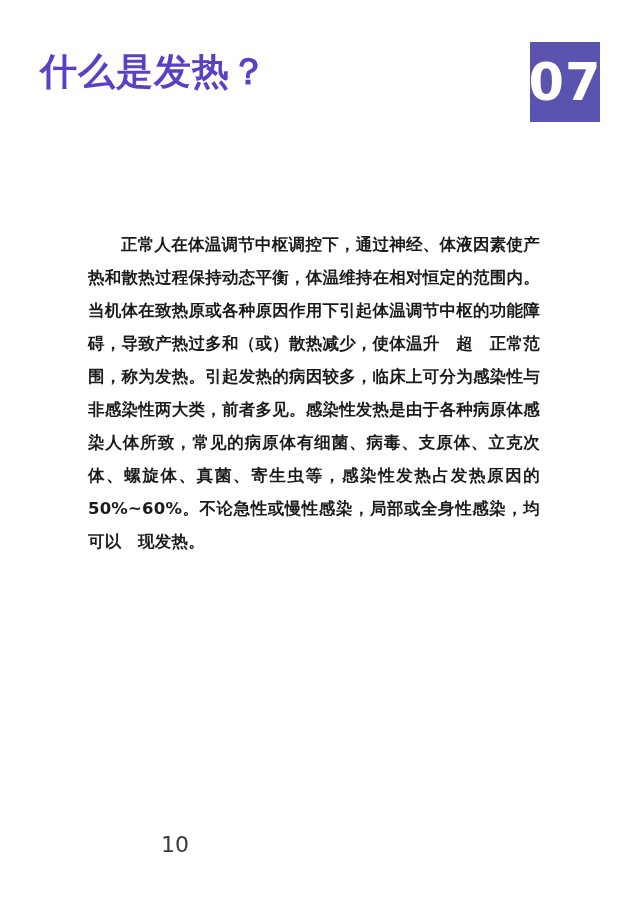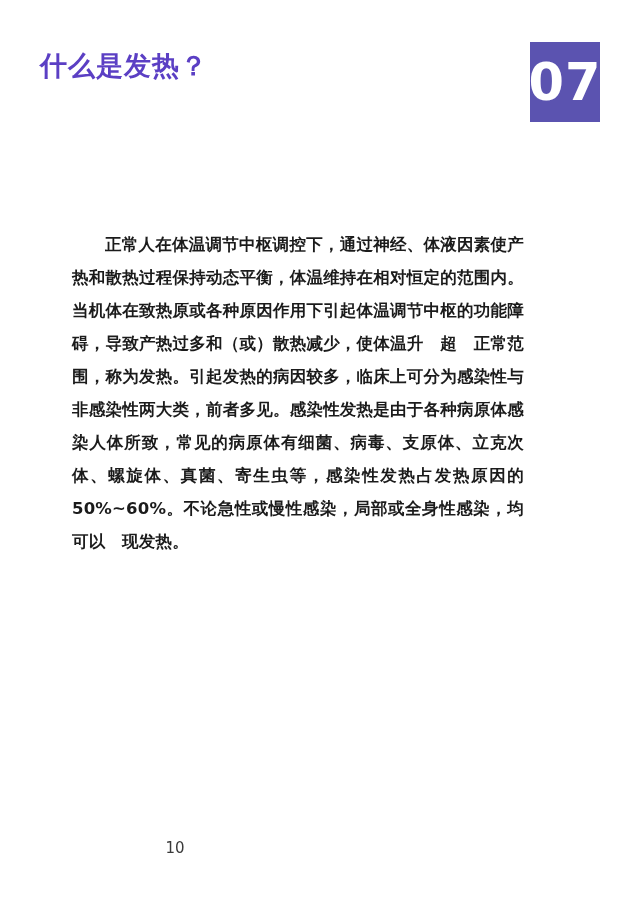--- a/index.html
+++ b/index.html
@@ -22,21 +22,21 @@
     position: absolute;
     top: 42px;
     left: 40px;
     right: 40px;
     height: 80px;
   }
   .page-title {
     position: absolute;
     left: 0;
     top: 8px;
-    font-size: 27px;
+    font-size: 37px;
     font-weight: bold;
     color: #5b3fc4;
     letter-spacing: 1px;
     line-height: 1.2;
     white-space: nowrap;
   }
   .chapter-badge {
     position: absolute;
     right: 0;
     top: 0;
@@ -48,42 +48,42 @@
     align-items: center;
     justify-content: center;
     font-size: 51px;
     font-weight: bold;
     letter-spacing: 1px;
     font-family: "DejaVu Sans", sans-serif;
   }
   .body-block {
     position: absolute;
     top: 228px;
-    left: 72px;
+    left: 88px;
     width: 452px;
   }
   .body-text {
     font-size: 16.5px;
     line-height: 33px;
     color: #1b1b1b;
     text-align: justify;
     text-justify: inter-ideograph;
     text-indent: 2em;
     font-weight: 600;
     letter-spacing: 0.2px;
     margin: 0;
     white-space: pre-wrap;
   }
   .page-number {
     position: absolute;
     bottom: 42px;
     left: 0;
     width: 100%;
     text-align: center;
-    font-size: 15px;
+    font-size: 22px;
     color: #3a3a3a;
     font-family: "DejaVu Sans", sans-serif;
   }
   .page-number span {
     display: inline-block;
     transform: translateX(-145px);
   }
 </style>
 </head>
 <body>

